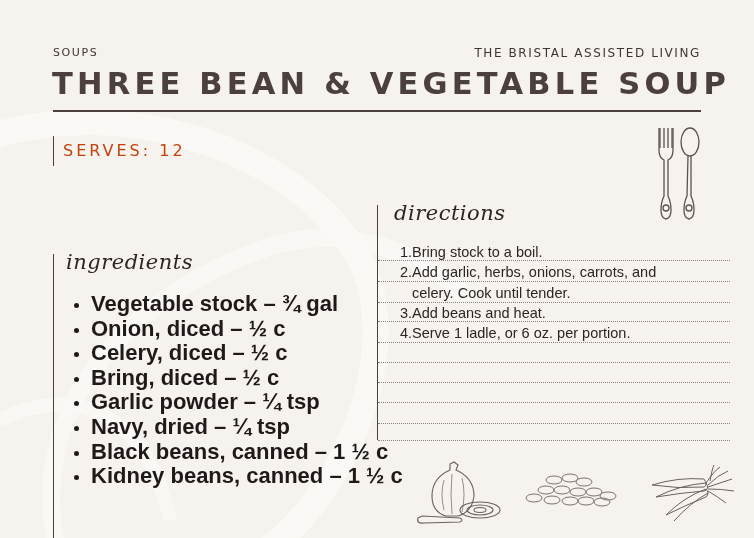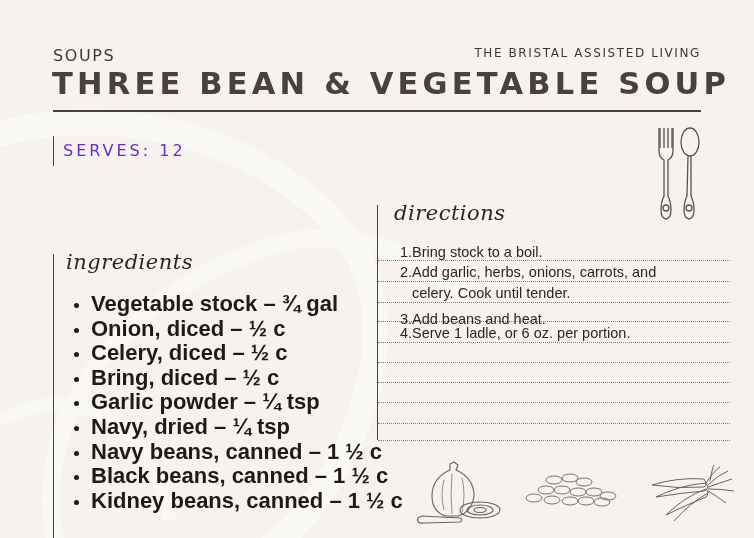--- a/index.html
+++ b/index.html
@@ -6,21 +6,21 @@
   body {
     width: 754px; height: 538px; overflow: hidden;
     background: #f6f3ee;
     position: relative;
     font-family: "Liberation Sans", "DejaVu Sans", sans-serif;
     color: #1f1a19;
   }
   .swirl { position: absolute; pointer-events: none; }
   .category {
     position: absolute; left: 53px; top: 46px;
-    font-size: 16px; letter-spacing: 1.6px; color: #3f3634;
+    font-size: 11px; letter-spacing: 1.6px; color: #3f3634;
     font-family: "DejaVu Sans", sans-serif;
   }
   .org {
     position: absolute; right: 53px; top: 46px;
     font-size: 12px; letter-spacing: 1.6px; color: #3f3634;
     font-family: "DejaVu Sans", sans-serif;
   }
   .title {
     position: absolute; left: 52px; top: 66px;
     width: 650px;
@@ -30,21 +30,21 @@
   }
   .title-rule {
     position: absolute; left: 53px; top: 110px; width: 648px; height: 1.5px;
     background: #4b403d;
   }
   .serves {
     position: absolute; left: 53px; top: 136px; height: 30px;
     border-left: 1.5px solid #4b403d;
     padding-left: 9px;
     font-family: "DejaVu Sans", sans-serif;
-    font-size: 16px; letter-spacing: 3px; color: #6d28d9;
+    font-size: 16px; letter-spacing: 3px; color: #c2410c;
     line-height: 30px;
   }
   .ing-col {
     position: absolute; left: 53px; top: 206px; width: 300px; height: 294px;
     border-left: 1.5px solid #4b403d;
     margin-top: 48px;
   }
   .script {
     font-family: "DejaVu Serif", serif; font-style: italic;
     font-size: 21px; color: #2c2524; letter-spacing: 0.5px;
@@ -108,21 +108,20 @@
 
 <div class="ing-col">
   <div class="script ing-heading">ingredients</div>
   <ul class="ing-list">
     <li>Vegetable stock – ¾ gal</li>
     <li>Onion, diced – ½ c</li>
     <li>Celery, diced – ½ c</li>
     <li>Bring, diced – ½ c</li>
     <li>Garlic powder – ¼ tsp</li>
     <li>Navy, dried – ¼ tsp</li>
-    <li>Navy beans, canned – 1 ½ c</li>
     <li>Black beans, canned – 1 ½ c</li>
     <li>Kidney beans, canned – 1 ½ c</li>
   </ul>
 </div>
 
 <div class="dir-col">
   <div class="script dir-heading">directions</div>
 
   <div class="rule-line" style="top:55px"></div>
   <div class="rule-line" style="top:76px"></div>
@@ -137,21 +136,21 @@
 
   <div class="dir-item" style="left:20px;top:37px">
     <span class="dir-num">1.</span><span>Bring stock to a boil.</span>
   </div>
   <div class="dir-item" style="left:20px;top:57px">
     <span class="dir-num">2.</span><span>Add garlic, herbs, onions, carrots, and</span>
   </div>
   <div class="dir-item" style="left:34px;top:78px">
     <span>celery. Cook until tender.</span>
   </div>
-  <div class="dir-item" style="left:20px;top:104px">
+  <div class="dir-item" style="left:20px;top:98px">
     <span class="dir-num">3.</span><span>Add beans and heat.</span>
   </div>
   <div class="dir-item" style="left:20px;top:118px">
     <span class="dir-num">4.</span><span>Serve 1 ladle, or 6 oz. per portion.</span>
   </div>
 </div>
 
 <svg class="icon-box" style="left:414px;top:460px" width="90" height="66" viewBox="0 0 90 66">
   <g fill="none" stroke="#6a6260" stroke-width="1.1">
     <path d="M36 4 L40 2 L44 5 L42 10 Q60 18 60 36 Q58 52 44 56 L32 56 Q18 52 18 36 Q18 18 36 10 Z"></path>

